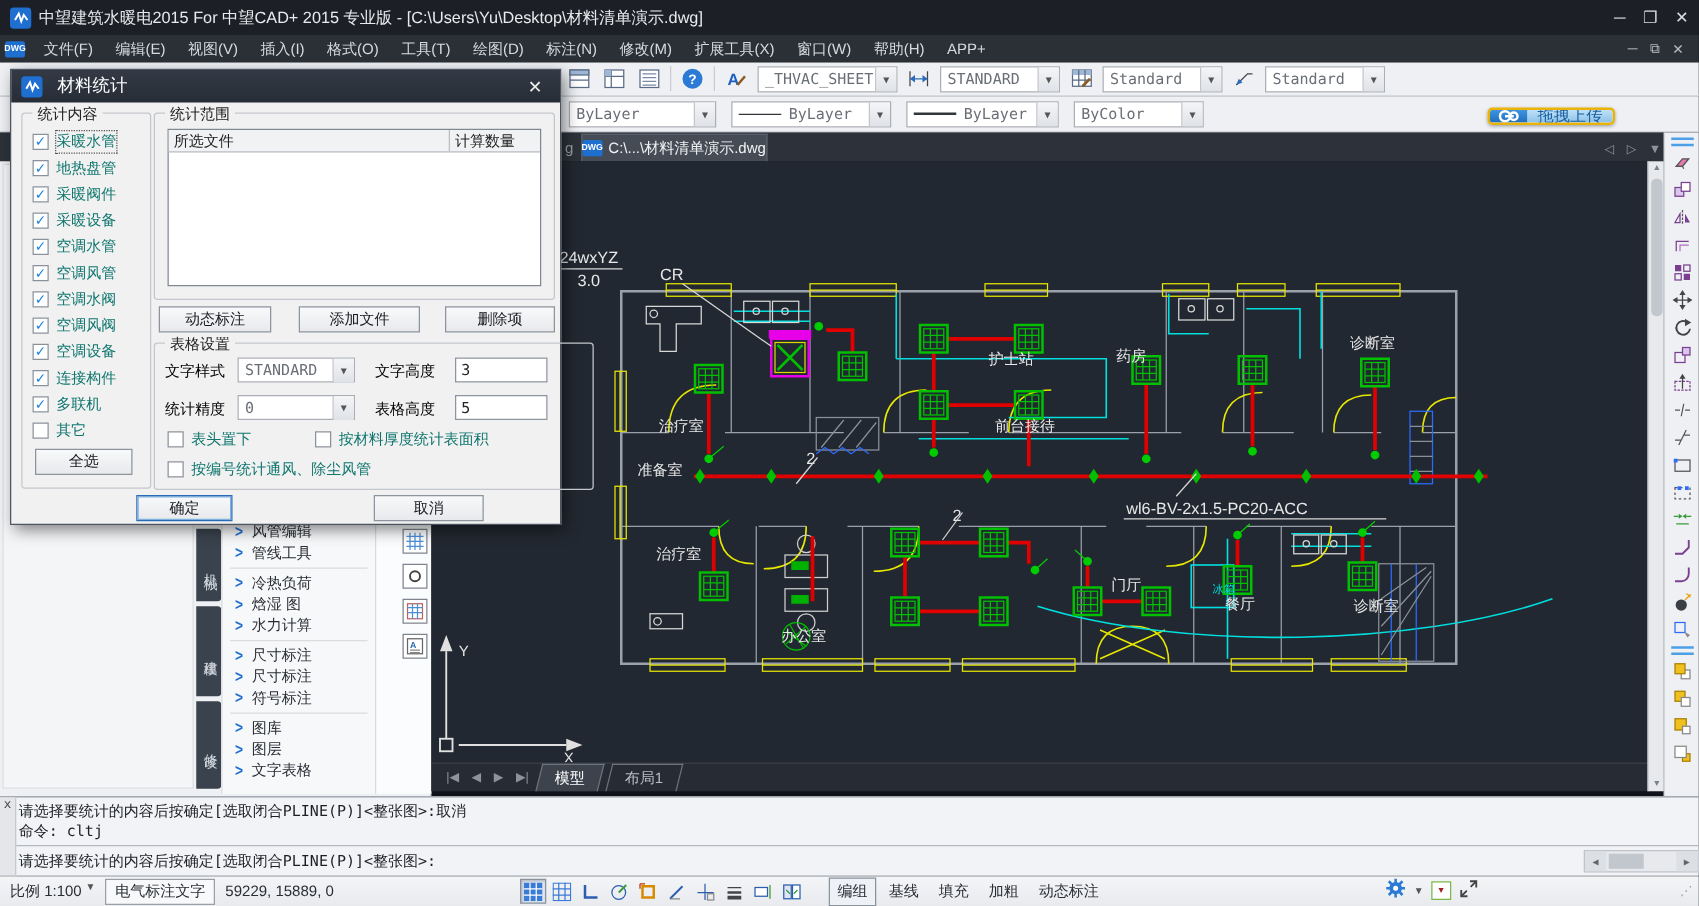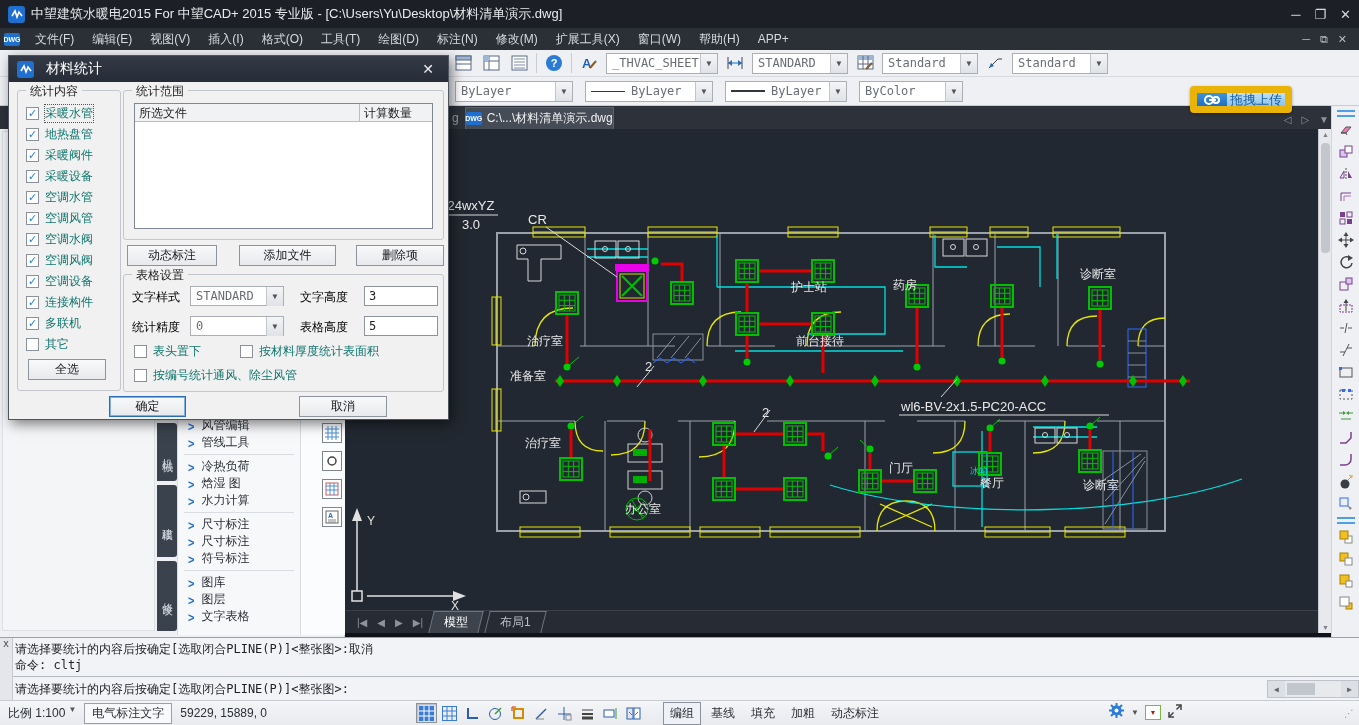--- a/index.html
+++ b/index.html
@@ -24,22 +24,22 @@
 #tb2{left:0;top:77px;width:1359px;height:29px;background:#eef0f4;border-bottom:1px solid #c9ccd2;
   display:flex;align-items:center;gap:12px;padding-left:455px}
 .dd{display:flex;align-items:center;height:21px;background:#fff;border:1px solid #abaeb5;
   color:#6a6e76;font-size:12px;padding-left:5px;font-family:"DejaVu Sans Mono","Liberation Mono",monospace}
 .dd .arr{margin-left:auto;width:17px;height:19px;background:linear-gradient(#f4f5f7,#dfe2e7);
   border-left:1px solid #c2c5cb;display:flex;align-items:center;justify-content:center;
   color:#555;font-size:8px}
 .lnsw{display:inline-block;width:34px;border-top:1px solid #33363b;margin-right:6px}
 .tsep{width:1px;height:20px;background:#c9ccd2}
 .tbico{width:22px;height:22px;display:flex;align-items:center;justify-content:center}
-#upload{left:1190px;top:86px;width:102px;height:27px;border-radius:4px;overflow:hidden;
-  display:flex;border:7px solid #eab308;box-shadow:0 1px 3px rgba(0,0,0,.35);cursor:pointer;z-index:40}
+#upload{left:1190px;top:86px;width:102px;height:14px;border-radius:4px;overflow:hidden;
+  display:flex;border:2px solid #eab308;box-shadow:0 1px 3px rgba(0,0,0,.35);cursor:pointer;z-index:40}
 #upload .ic{width:30px;background:linear-gradient(#3e94dd,#1f6fc0);display:flex;align-items:center;justify-content:center}
 #upload .tx{flex:1;background:linear-gradient(#bfe0f7,#8cc2ea);color:#1a5f9e;display:flex;
   align-items:center;justify-content:center;font-size:13px}
 
 #tabbar{left:0;top:106px;width:1359px;height:23px;background:#2d323a;display:flex;align-items:flex-end}
 #tabbar .ghost{color:#9aa0a8;padding:3px 6px 4px 452px;font-size:12px}
 #tabbar .tab{height:22px;background:#454c56;color:#f0f2f4;display:flex;align-items:center;
   padding:0 0;font-size:12px;border:1px solid #5a616b;border-bottom:none}
 #tabbar .nav{margin-left:auto;color:#8d939c;display:flex;gap:10px;padding:0 30px 4px 0;font-size:10px}
 
@@ -821,41 +821,41 @@
       <div class="hd">
         <span class="c1">所选文件</span>
         <span class="c2">计算数量</span>
       </div>
     </div>
   </div>
   <span class="btn" style="left:118px;top:189px;width:90px">动态标注</span>
   <span class="btn" style="left:230px;top:189px;width:97px">添加文件</span>
   <span class="btn" style="left:347px;top:189px;width:88px">删除项</span>
 
-  <div class="grp" style="left:114px;top:218px;width:321px;height:118px">
+  <div class="grp" style="left:114px;top:218px;width:352px;height:118px">
     <span class="glab">表格设置</span>
     <span class="abs" style="left:8px;top:14px">文字样式</span>
     <span class="dd ddm" style="left:66px;top:11px;width:94px">
       <span>STANDARD</span>
         <span class="arr">▼</span>
       </span>
     <span class="abs" style="left:176px;top:14px">文字高度</span>
     <input class="inp" style="left: 240px; top: 11px; width: 74px;" value="3">
     <span class="abs" style="left:8px;top:44px">统计精度</span>
     <span class="dd ddm" style="left:66px;top:41px;width:94px">
       <span>0</span>
         <span class="arr">▼</span>
       </span>
     <span class="abs" style="left:176px;top:44px">表格高度</span>
     <input class="inp" style="left: 240px; top: 41px; width: 74px;" value="5">
     <div class="cbrow abs" style="left:2px;top:66px">
         <span class="cb"></span>
         <span class="cblab">表头置下</span>
       </div>
-    <div class="cbrow abs" style="left:108px;top:66px">
+    <div class="cbrow abs" style="left:120px;top:66px">
         <span class="cb"></span>
         <span class="cblab">按材料厚度统计表面积</span>
       </div>
     <div class="cbrow abs" style="left:2px;top:90px">
         <span class="cb"></span>
         <span class="cblab">按编号统计通风、除尘风管</span>
       </div>
   </div>
 
   <span class="btn def" style="left:100px;top:340px;width:77px">确定</span>

